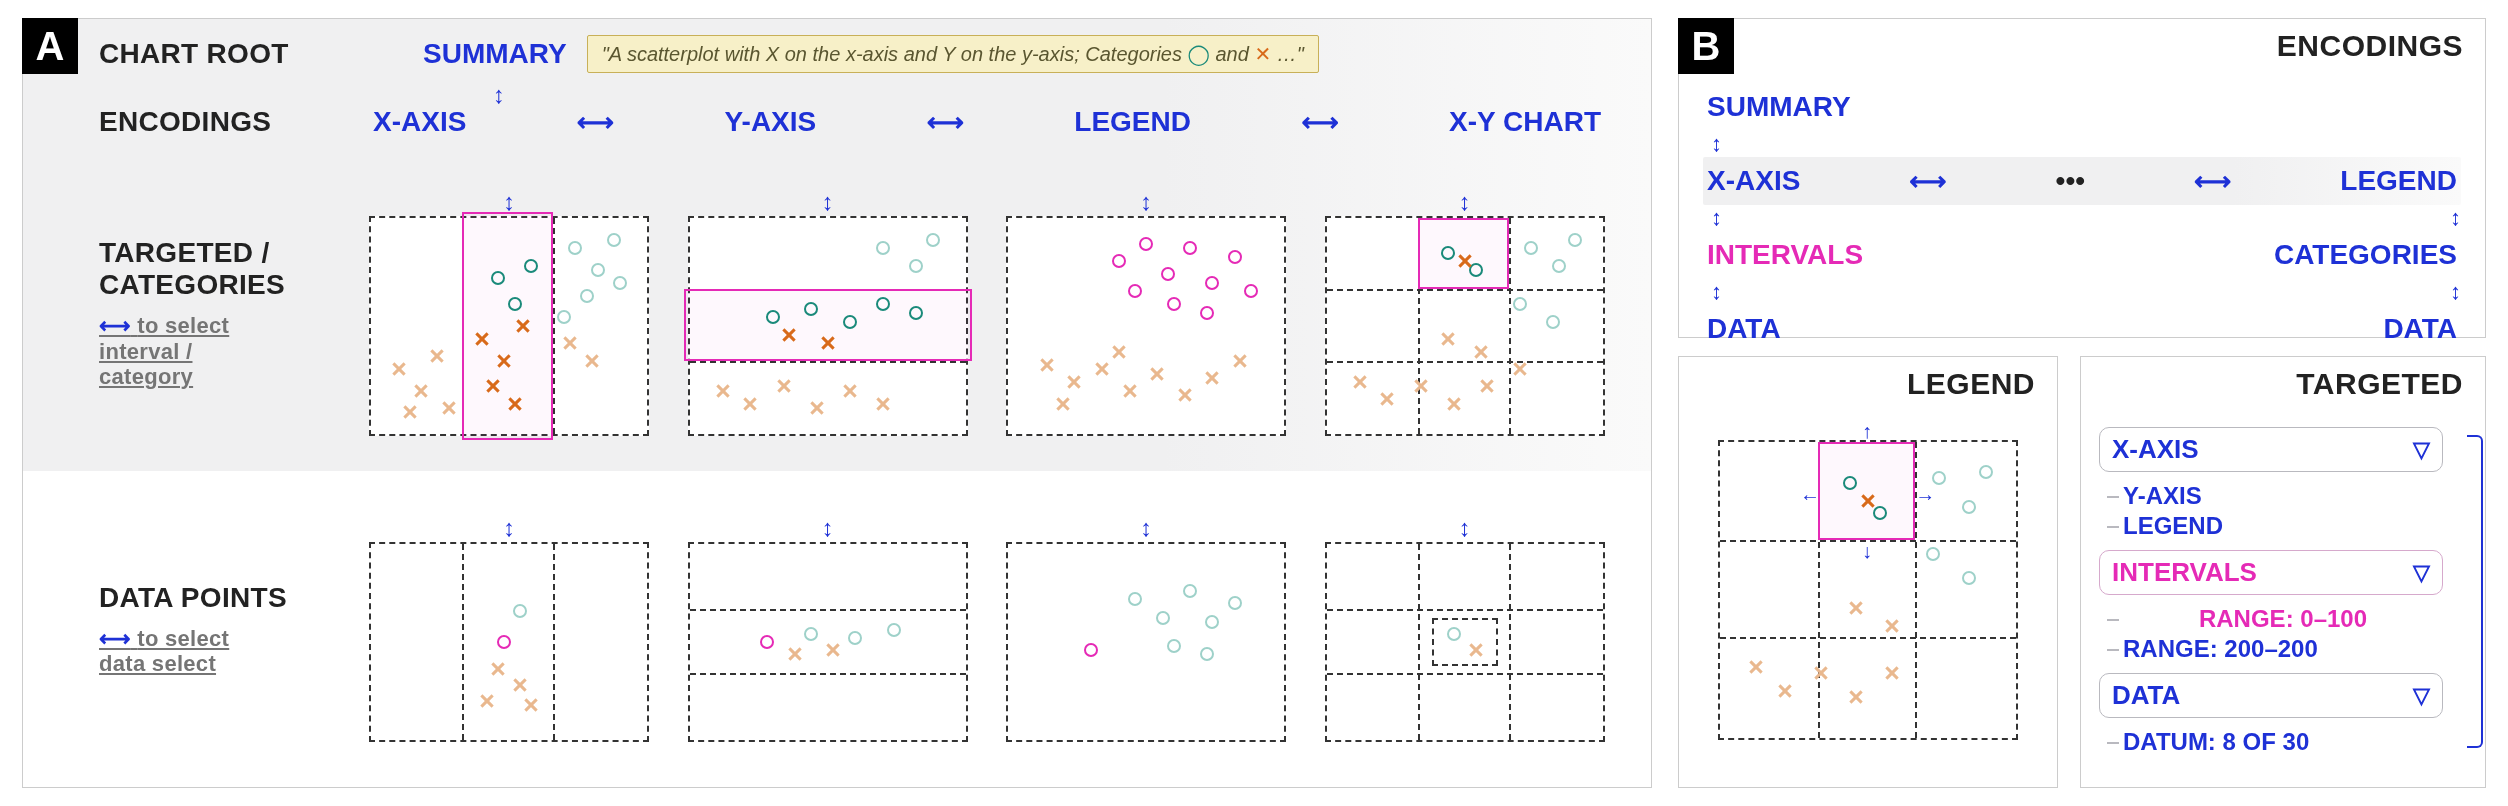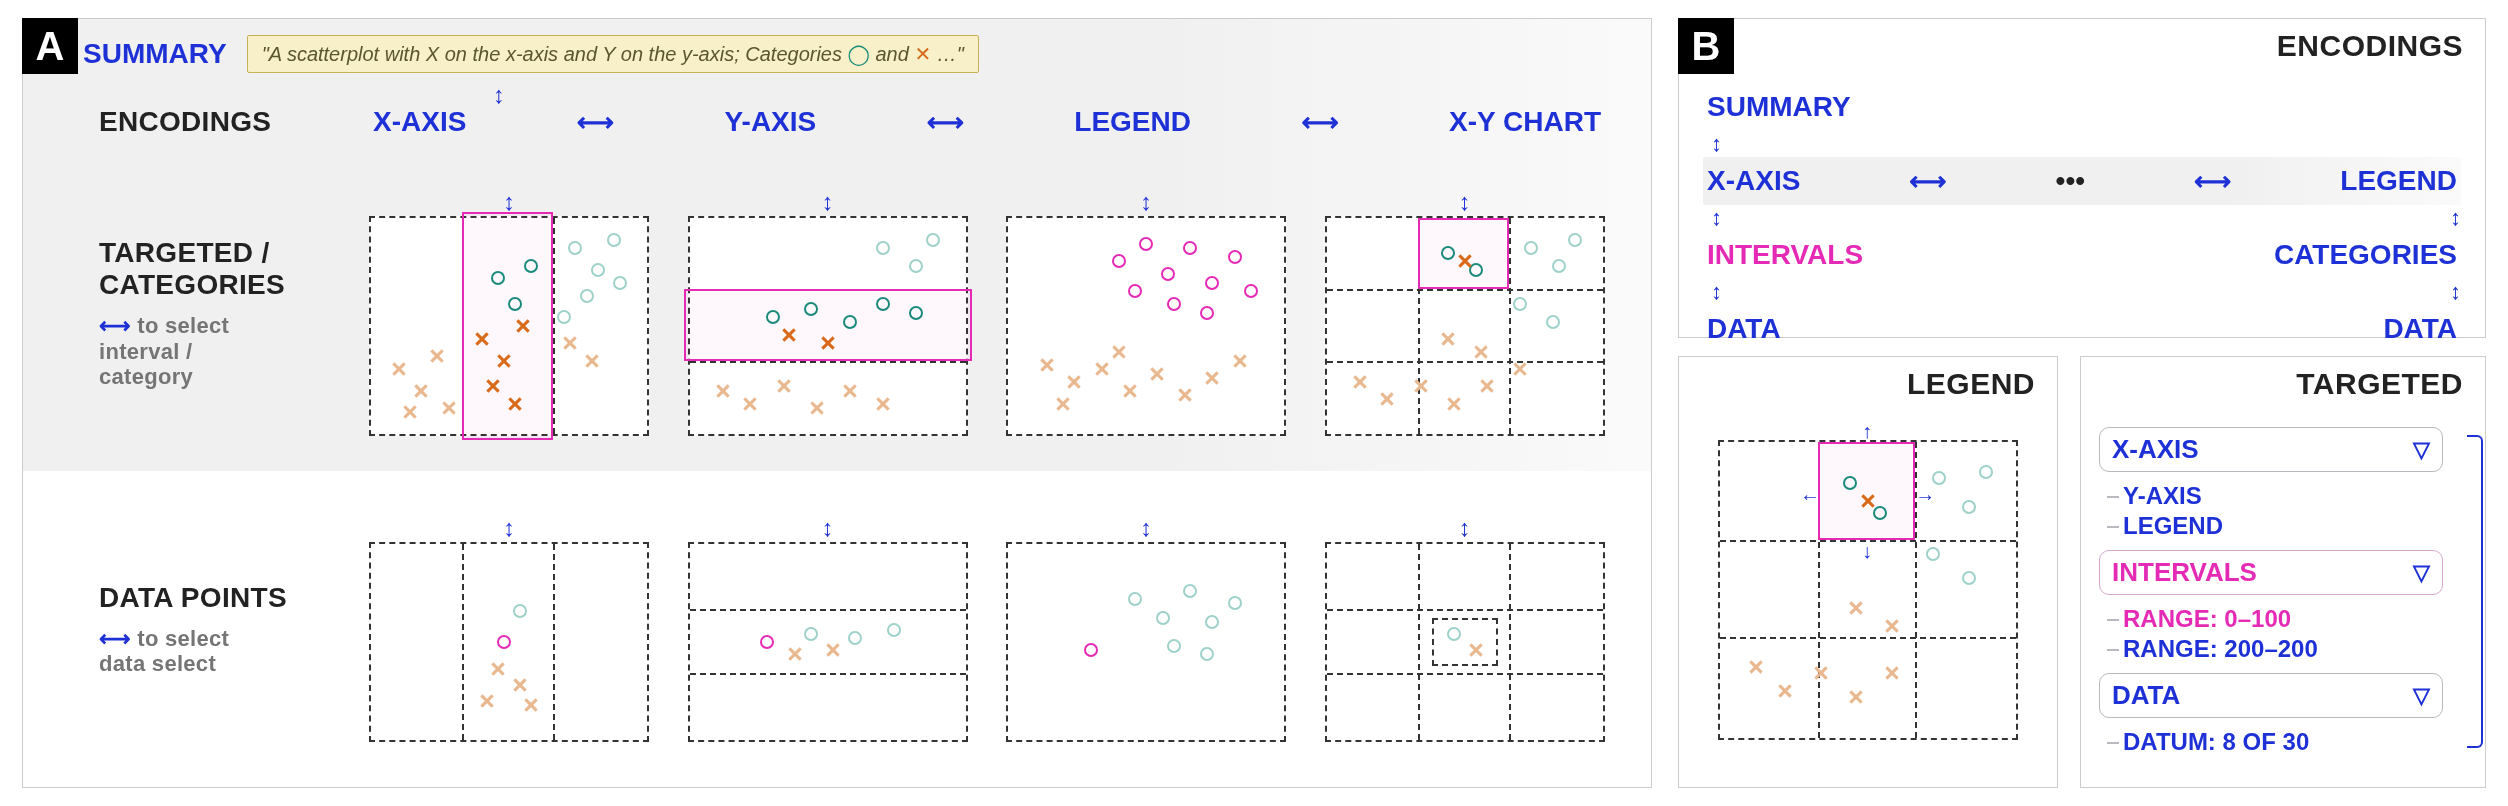--- a/index.html
+++ b/index.html
@@ -61,21 +61,21 @@
   }
   .rowA.shade { background:linear-gradient(to right, var(--panel-bg) 70%, #fafafa 100%); }
   .row-labelcol {
     flex:0 0 340px;
     padding:12px 0 12px 76px;
     display:flex; flex-direction:column; justify-content:center;
     font-weight:800; font-size:28px; letter-spacing:0.3px;
     line-height:1.15;
   }
   .row-labelcol .hint {
-    font-weight:600; font-size:22px; color:var(--grey); margin-top:12px;
+    font-weight:600; font-size:22px; color:var(--grey); margin-top:12px;text-decoration:underline;
   }
   .row-labelcol .hint .arrow { color:var(--blue); font-weight:700; }
   .row-content {
     flex:1; display:flex; align-items:center; position:relative;
   }
   .enc-cells {
     flex:1; display:flex; align-items:center; justify-content:space-between;
     padding:10px 50px 10px 10px;
   }
   .enc-label {
@@ -119,21 +119,21 @@
     content:""; position:absolute; left:50%; top:50%;
     width:16px; height:3px; background:currentColor;
     transform-origin:center;
   }
   .pt.x::before { transform:translate(-50%,-50%) rotate(45deg); }
   .pt.x::after  { transform:translate(-50%,-50%) rotate(-45deg); }
   .teal   { color:var(--teal); }
   .tealF  { color:var(--teal-faded); }
   .orange { color:var(--orange); }
   .orangeF{ color:var(--orange-faded); }
-  .magenta{ color:var(--magenta); }
+  .magenta{ color:var(--magenta);text-align:center; }
 
   .sel-rect {
     position:absolute; border:2.5px solid var(--magenta);
     background:rgba(229,42,182,0.03);
   }
   .vline { position:absolute; top:0; bottom:0; width:0; border-left:2px dashed #333; }
   .hline { position:absolute; left:0; right:0; height:0; border-top:2px dashed #333; }
 
   .varrow {
     color:var(--blue); font-size:24px; font-weight:700;
@@ -196,20 +196,23 @@
 </style>
 </head>
 <body>
 
 <div class="root">
 
   <div class="panel panel-A">
     <div class="badge">A</div>
 
     <div class="rowA shade" style="height:70px;">
+      <div class="row-labelcol">
+        <span>CHART ROOT</span>
+      </div>
       <div class="row-content">
         <span class="enc-label" style="margin-left:60px;">SUMMARY</span>
         <span class="cream-box">
           <span>"A scatterplot with X on the x-axis and Y on the y-axis; Categories </span>
           <span class="circ">◯</span>
           <span> and </span>
           <span class="cross">✕</span>
           <span> …"</span>
         </span>
       </div>

